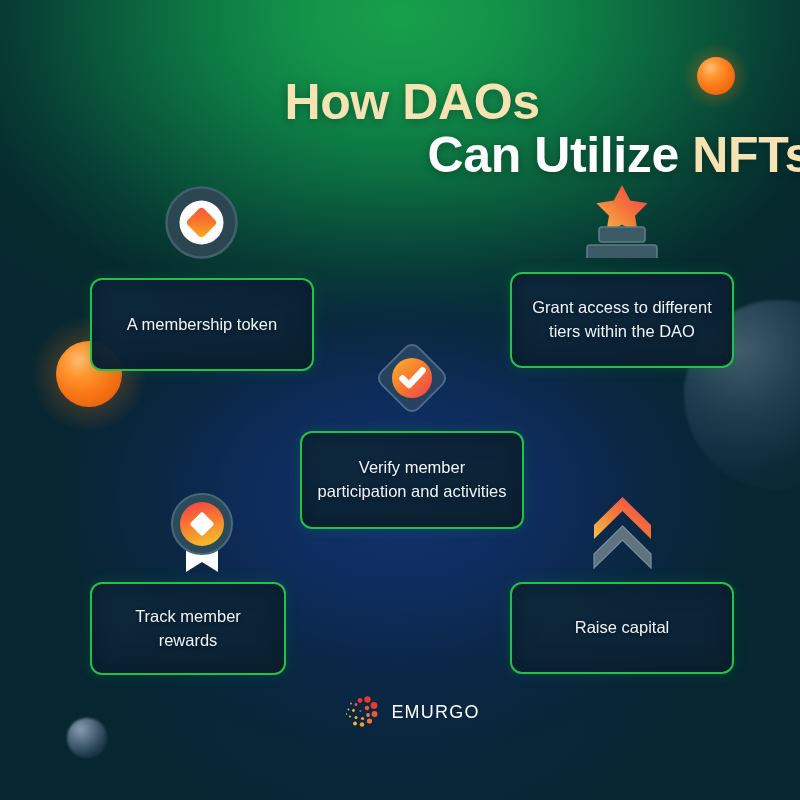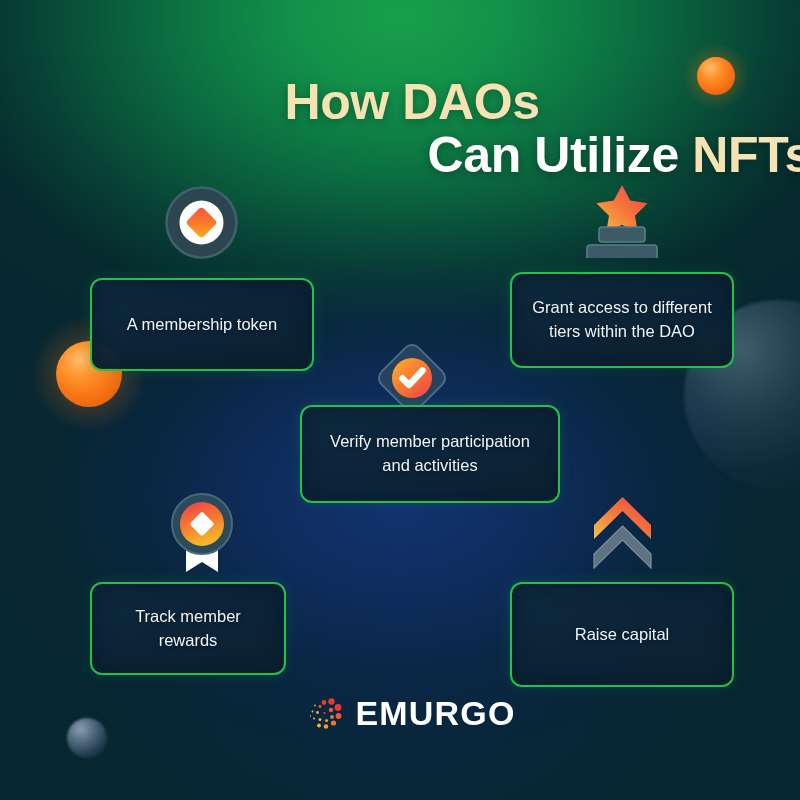--- a/index.html
+++ b/index.html
@@ -67,40 +67,40 @@
     display:flex;align-items:center;justify-content:center;
     box-sizing:border-box;
   }
   .card p{
     margin:0;padding:0 12px;
     color:#eef4f7;font-size:16.5px;line-height:1.45;text-align:center;
     text-shadow:0 1px 4px rgba(0,0,0,.45);
   }
   #card-membership{left:78px;top:278px;width:224px;height:93px;}
   #card-tiers{left:498px;top:272px;width:224px;height:96px;justify-content:center;}
-  #card-verify{left:288px;top:405px;width:260px;height:98px;}
+  #card-verify{left:288px;top:431px;width:224px;height:98px;}
   #card-track{left:78px;top:582px;width:196px;height:93px;}
-  #card-raise{left:498px;top:582px;width:224px;height:105px;}
+  #card-raise{left:498px;top:582px;width:224px;height:92px;}
 
   
   .icon{position:absolute;}
   #icon-membership{left:153px;top:186px;width:73px;height:73px;}
   #icon-tiers{left:568px;top:183px;width:84px;height:75px;}
   #icon-verify{left:362px;top:340px;width:76px;height:76px;}
   #icon-track{left:158px;top:492px;width:64px;height:82px;}
   #icon-raise{left:573px;top:496px;width:75px;height:73px;}
 
   
   #logo{
     position:absolute;left:0;top:694px;width:100%;
     display:flex;align-items:center;justify-content:center;gap:11px;
   }
   #logo .mark{width:36px;height:36px;display:block;}
   #logo .wordmark{
-    color:#ffffff;font-weight:bold;font-size:34px;letter-spacing:1.2px;
+    color:#ffffff;font-weight:normal;font-size:18px;letter-spacing:1.2px;
   }
 </style>
 </head>
 <body>
 
 <div id="canvas">
   <div id="layer">
 
     <div class="sphere sphere-orange" id="sphere-top-right">
         <span class="glow"></span>

